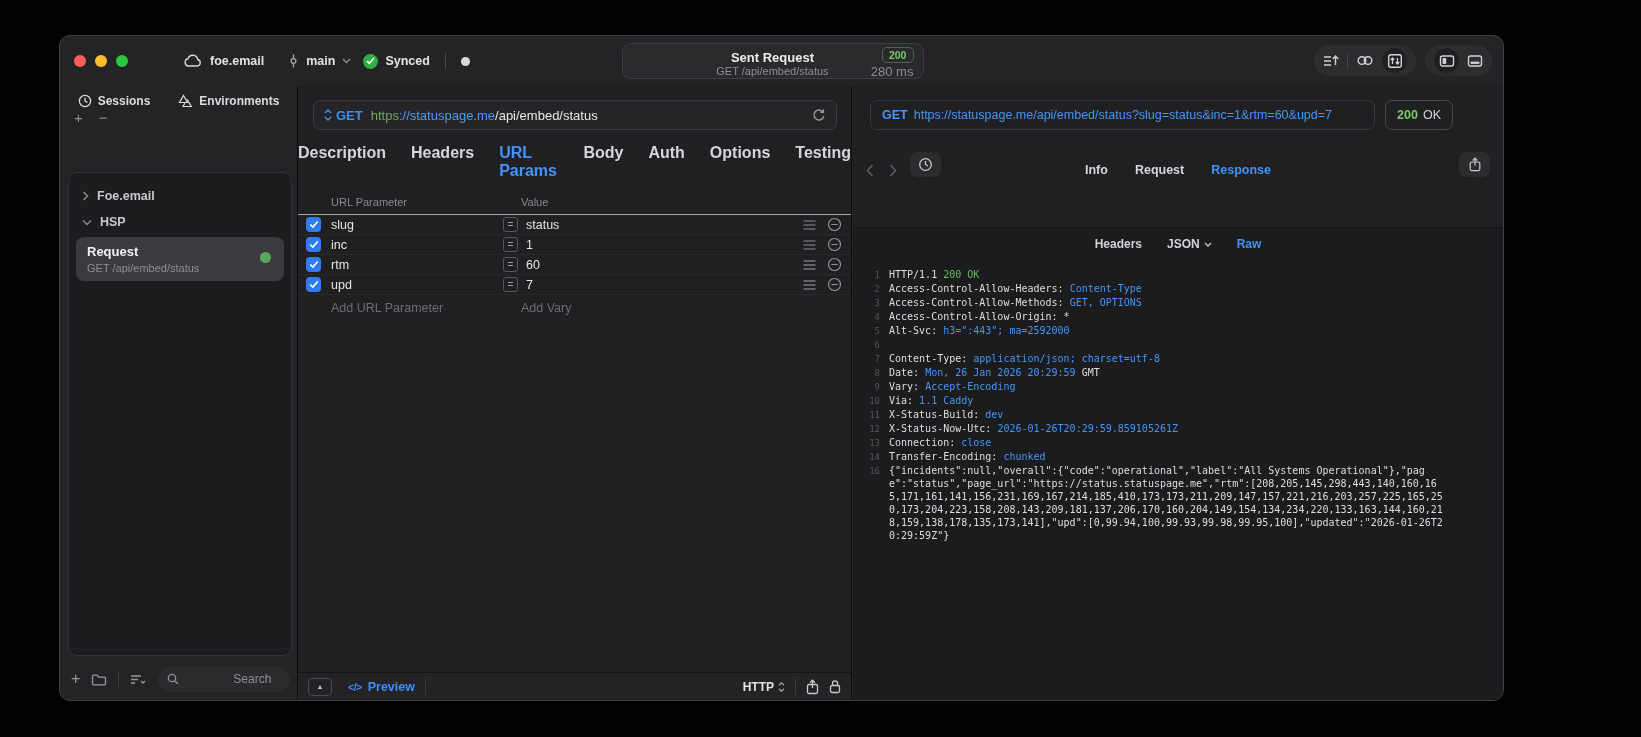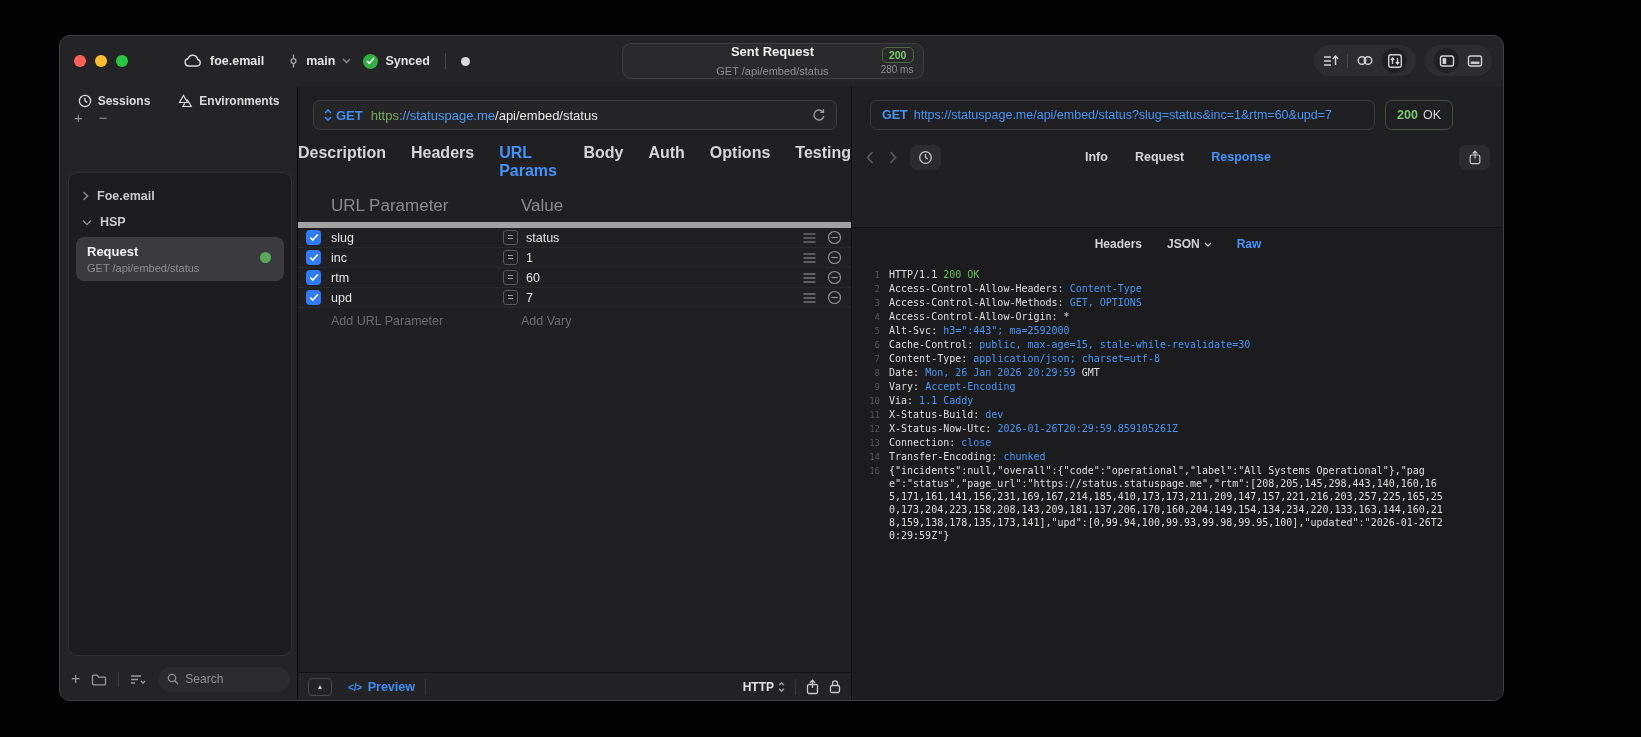--- a/index.html
+++ b/index.html
@@ -16,27 +16,27 @@
   .tb-item { display:flex; align-items:center; gap:7px; color:#e3e3e6; font-size:12.5px; font-weight:600; }
   .tb-project{ margin-left:46px; }
   .tb-branch { margin-left:24px; }
   .tb-sync { margin-left:12px; }
   .chk { width:15px; height:15px; border-radius:50%; background:#2fae43; display:flex; align-items:center; justify-content:center; }
   .tb-vdiv { width:1px; height:16px; background:#48484c; margin:0 15px; }
   .wdot { width:9px; height:9px; border-radius:50%; background:#d9d9dc; }
 
   .center-pill { position:absolute; left:50%; top:7px; transform:translateX(-53%);
     width:302px; height:36px; background:#2a2a2d; border:1px solid #3e3e42; border-radius:9px;
-    display:flex; flex-direction:column; align-items:center; justify-content:space-between; }
+    display:flex; flex-direction:column; align-items:center; justify-content:flex-end; }
   .cp-title { font-size:13px; font-weight:600; color:#ececee; line-height:15px; }
   .cp-sub { font-size:11px; color:#8f8f94; line-height:13px; }
   .cp-right { position:absolute; right:9px; top:3px; display:flex; flex-direction:column; align-items:flex-end; }
   .cp-badge { border:1px solid #4a6a45; color:#79c86f; border-radius:5px; font-size:10.5px; font-weight:700;
               padding:0 6px; line-height:14px; }
-  .cp-time { color:#8e8e93; font-size:10px; margin-top:1px; }
+  .cp-time { color:#8e8e93; font-size:13px; margin-top:1px; }
 
   .tb-right { position:absolute; right:11px; top:9px; display:flex; gap:9px; }
   .icon-pill { display:flex; align-items:center; gap:8px; background:#2d2d30; border-radius:16px; height:31px; padding:0 9px; }
   .ip-div { width:1px; height:14px; background:#46464a; }
   .icon-circle { width:25px; height:25px; border-radius:50%; background:#202023; display:flex; align-items:center; justify-content:center; }
   .tico { display:flex; align-items:center; justify-content:center; }
 
   
   .sidebar { position:absolute; left:0; top:50px; bottom:0; width:237px; }
   .sb-tabs { display:flex; justify-content:center; gap:28px; padding:8px 0 3px; }
@@ -48,36 +48,36 @@
   .req-item { position:relative; background:#3a3a3f; border-radius:8px; padding:7px 11px; margin-top:2px; }
   .req-title { color:#f0f0f2; font-size:13px; font-weight:600; }
   .req-sub { color:#8e8e93; font-size:11px; margin-top:3px; }
   .gdot { position:absolute; right:13px; top:15px; width:11px; height:11px; border-radius:50%; background:#58a75c; }
   .sb-bottom { position:absolute; left:11px; right:7px; bottom:8px; height:26px; display:flex; align-items:center; gap:11px; }
   .sb-bico { display:flex; align-items:center; color:#98989d; }
   .sb-plus { font-size:16px; color:#98989d; line-height:14px; }
   .sb-bdiv { width:1px; height:15px; background:#3c3c40; }
   .search-pill { flex:1; height:25px; background:#2b2b2e; border-radius:13px; display:flex; align-items:center; gap:6px; padding:0 9px; }
   .search-pill input { background:transparent; border:none; outline:none; color:#eab308; font-size:12px; width:100%;
-                       font-family:"Liberation Sans",sans-serif; }
+                       font-family:"Liberation Sans",sans-serif;margin-left:48px; }
   .search-pill input::placeholder { color:#8e8e93; }
 
   
   .panel-mid { position:absolute; left:237px; top:50px; bottom:0; width:555px; background:#202023;
                border-left:1px solid #0d0d0e; border-right:1px solid #0d0d0e; }
   .url-row { padding:14px 14px 0 15px; display:flex; }
   .url-bar { flex:1; height:30px; background:#252528; border:1px solid #3c3c40; border-radius:7px;
              display:flex; align-items:center; padding:0 10px; font-size:13px; }
   .method-blue { color:#3e8ff5; font-weight:700; margin:0 8px 0 4px; }
   .u-scheme{color:#74a95f}.u-host{color:#509af2}.u-path{color:#e9e9eb}
   .refresh { margin-left:auto; display:flex; }
   .mid-tabs { display:flex; justify-content:center; gap:25px; padding:14px 0 11px; font-size:16px; font-weight:600; color:#d6d6da; }
   .tab-active { color:#4493f8; }
 
-  .tbl-head { display:flex; padding:5px 0 6px 33px; color:#8a8a8f; font-size:17px; border-bottom:6px solid #a3a3a3; }
+  .tbl-head { display:flex; padding:5px 0 6px 33px; color:#8a8a8f; font-size:11px; border-bottom:1px solid #a3a3a3; }
   .tbl-head .c1 { width:190px; }
   .param-row { display:flex; align-items:center; height:20px; border-bottom:1px solid #29292c; font-size:12.5px; color:#e4e4e7; }
   .p-check { flex:none; width:15px; height:15px; margin-left:8px; border-radius:4px; background:#2f7cf6;
              display:flex; align-items:center; justify-content:center; }
   .p-name { width:172px; margin-left:10px; }
   .p-eq { flex:none; width:15px; height:15px; border:1px solid #56565c; border-radius:3px; color:#a0a0a5;
           font-size:10px; display:flex; align-items:center; justify-content:center; }
   .p-val { flex:1; margin-left:8px; }
   .row-icons { display:flex; align-items:center; gap:11px; margin-right:9px; }
   .add-row { display:flex; padding:6px 0 0 33px; font-size:12.5px; color:#6c6c71; }
@@ -96,21 +96,21 @@
   
   .panel-right { position:absolute; left:793px; top:50px; bottom:0; right:0; background:#202023; }
   .right-top { display:flex; align-items:center; padding:14px 50px 7px 17px; gap:10px; }
   .resp-url { flex:1; height:30px; border:1px solid #3a3a3e; border-radius:7px; background:#202023;
     display:flex; align-items:center; padding:0 11px; font-size:12.5px; color:#4795f4; gap:6px; white-space:nowrap; overflow:hidden; }
   .resp-url .m { font-weight:700; }
   .resp-badge { flex:none; height:30px; border:1px solid #434f3e; border-radius:7px; display:flex; align-items:center;
     gap:5px; padding:0 11px; font-size:12.5px; }
   .resp-badge .code { color:#7cc96f; font-weight:700; }
   .resp-badge .txt { color:#d6d6da; }
-  .resp-nav { position:relative; height:40px; display:flex; align-items:center; padding:0 13px; }
+  .resp-nav { position:relative; height:40px; display:flex; align-items:flex-end; padding:0 13px; }
   .nav-arrows { display:flex; gap:15px; }
   .clock-btn, .share-btn { width:31px; height:25px; background:#2c2c2f; border-radius:7px;
     display:flex; align-items:center; justify-content:center; }
   .clock-btn { margin-left:13px; }
   .share-btn { margin-left:auto; }
   .nav-tabs { position:absolute; left:50%; transform:translateX(-50%); display:flex; gap:27px;
     font-size:12.5px; font-weight:600; color:#d6d6da; }
   .resp-body-region { position:absolute; left:0; right:0; top:141px; bottom:0; background:#1c1c1f;
     border-top:1px solid #141416; }
   .subtabs { display:flex; justify-content:center; align-items:center; gap:25px; padding:9px 0 9px;
@@ -559,21 +559,20 @@
             <div class="resp-line">
               <span class="ln">4</span>
               <span class="code"><span class="sk">Access-Control-Allow-Origin: </span><span class="sk">*</span></span>
             </div>
             <div class="resp-line">
               <span class="ln">5</span>
               <span class="code"><span class="sk">Alt-Svc: </span><span class="sv">h3=":443"; ma=2592000</span></span>
             </div>
             <div class="resp-line">
               <span class="ln">6</span>
-              <span class="code"><span class="sk">Cache-Control: </span><span class="sv">public, max-age=15, stale-while-revalidate=30</span></span>
             </div>
             <div class="resp-line">
               <span class="ln">7</span>
               <span class="code"><span class="sk">Content-Type: </span><span class="sv">application/json; charset=utf-8</span></span>
             </div>
             <div class="resp-line">
               <span class="ln">8</span>
               <span class="code"><span class="sk">Date: </span><span class="sv">Mon, 26 Jan 2026 20:29:59 </span><span class="sk">GMT</span></span>
             </div>
             <div class="resp-line">

